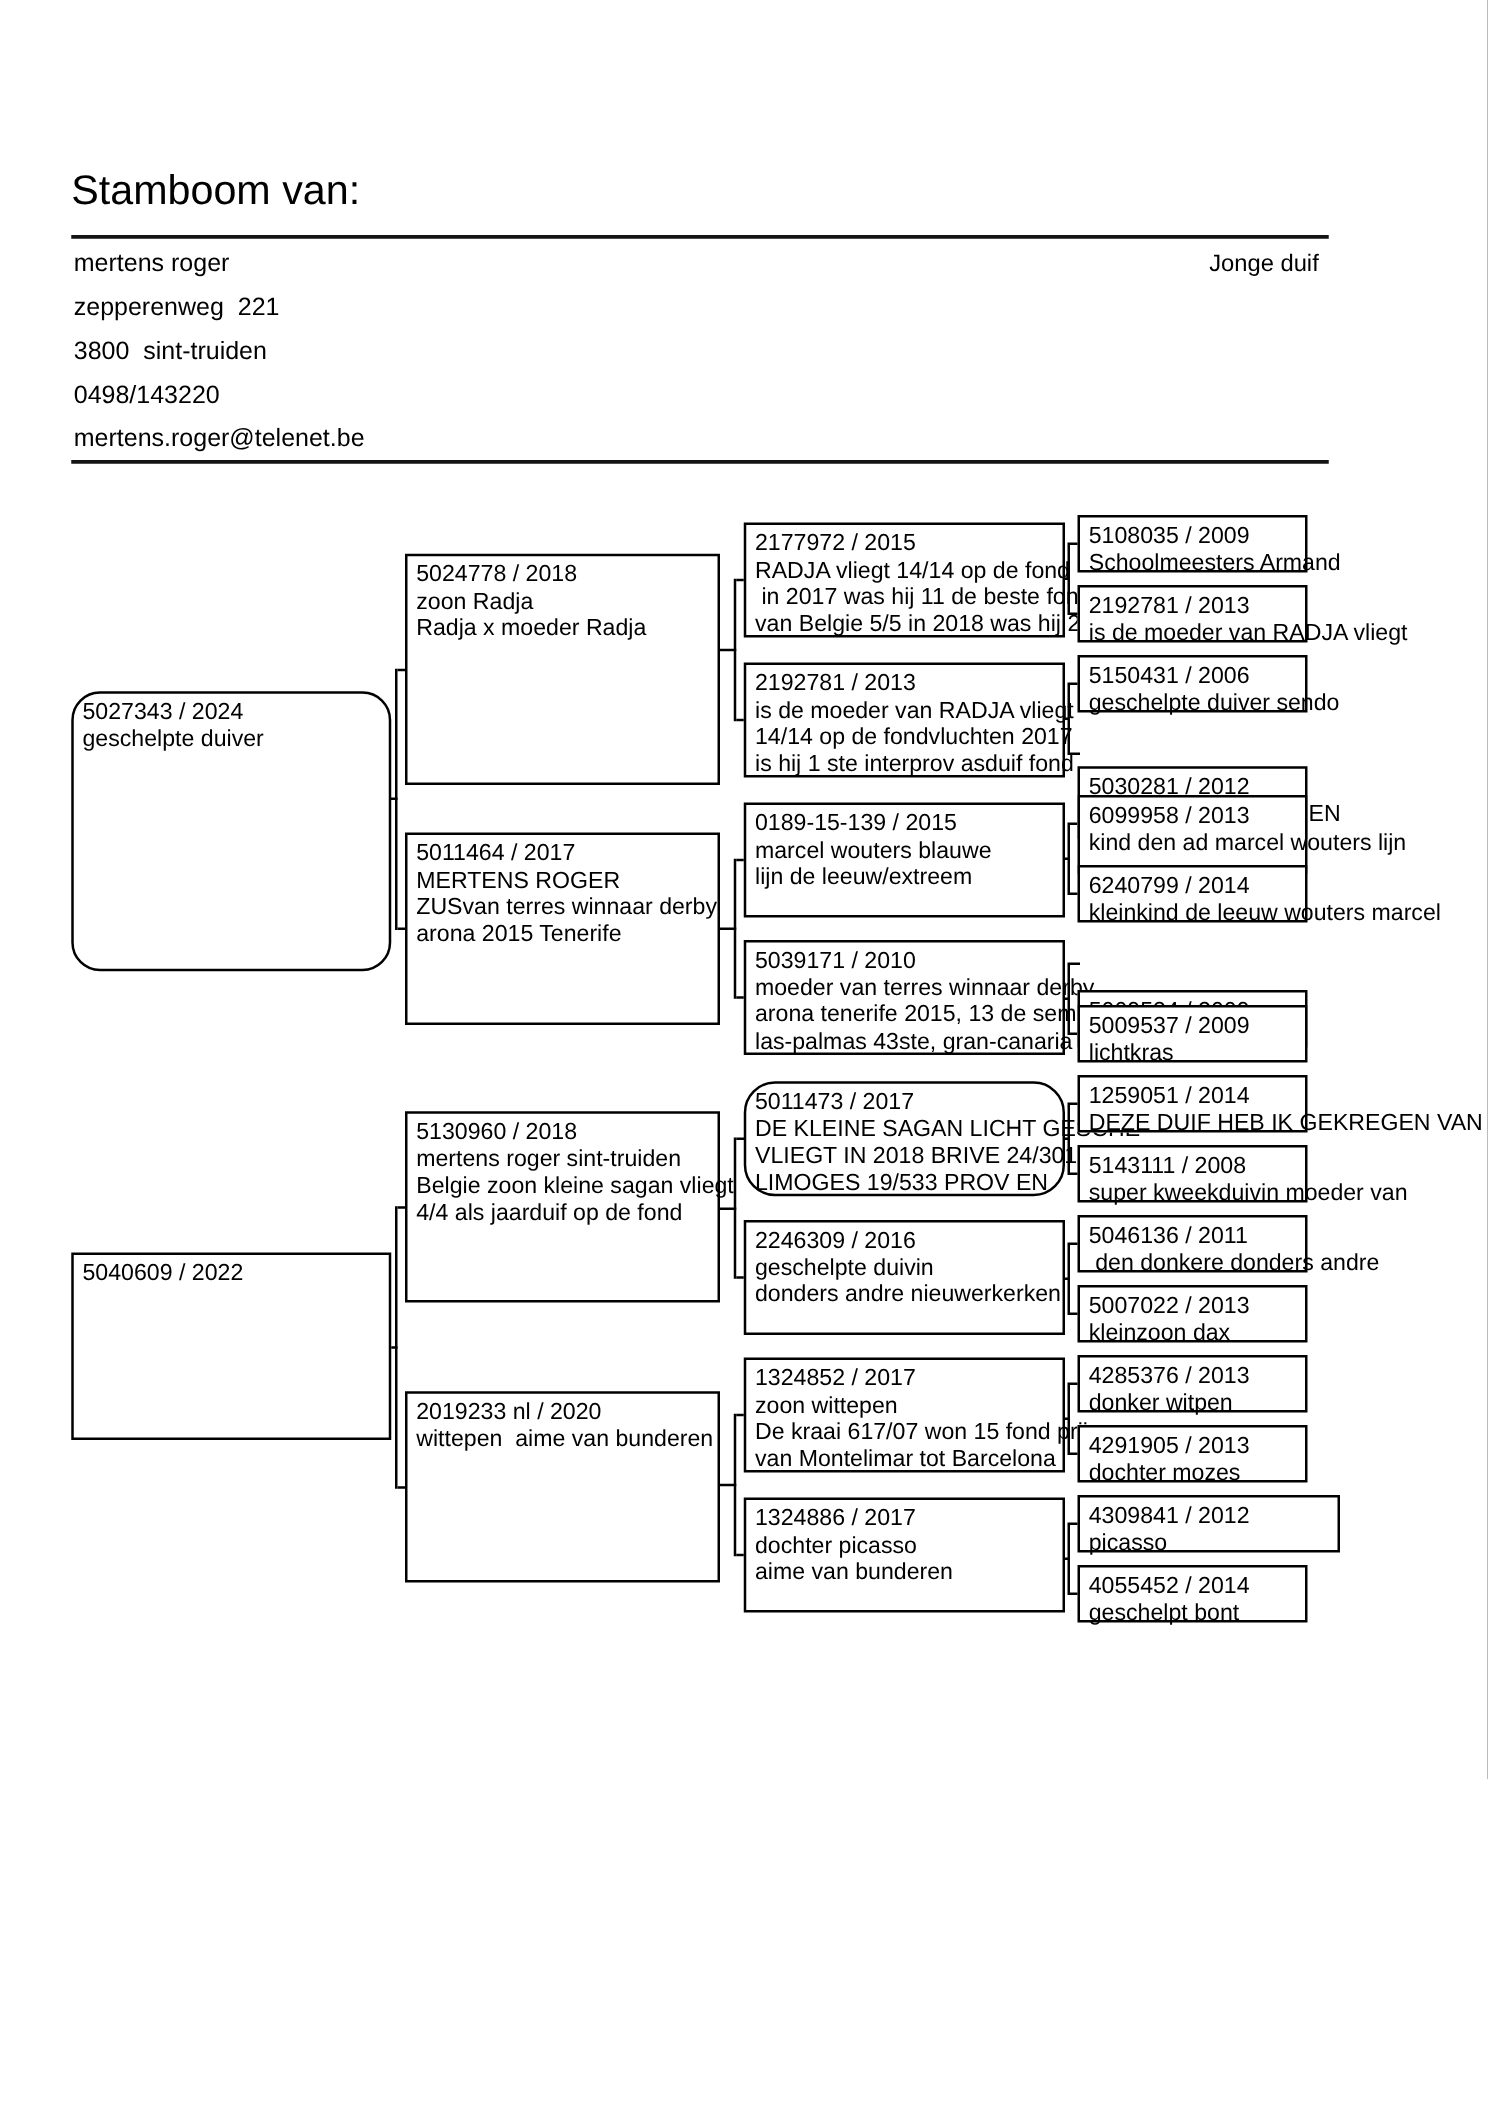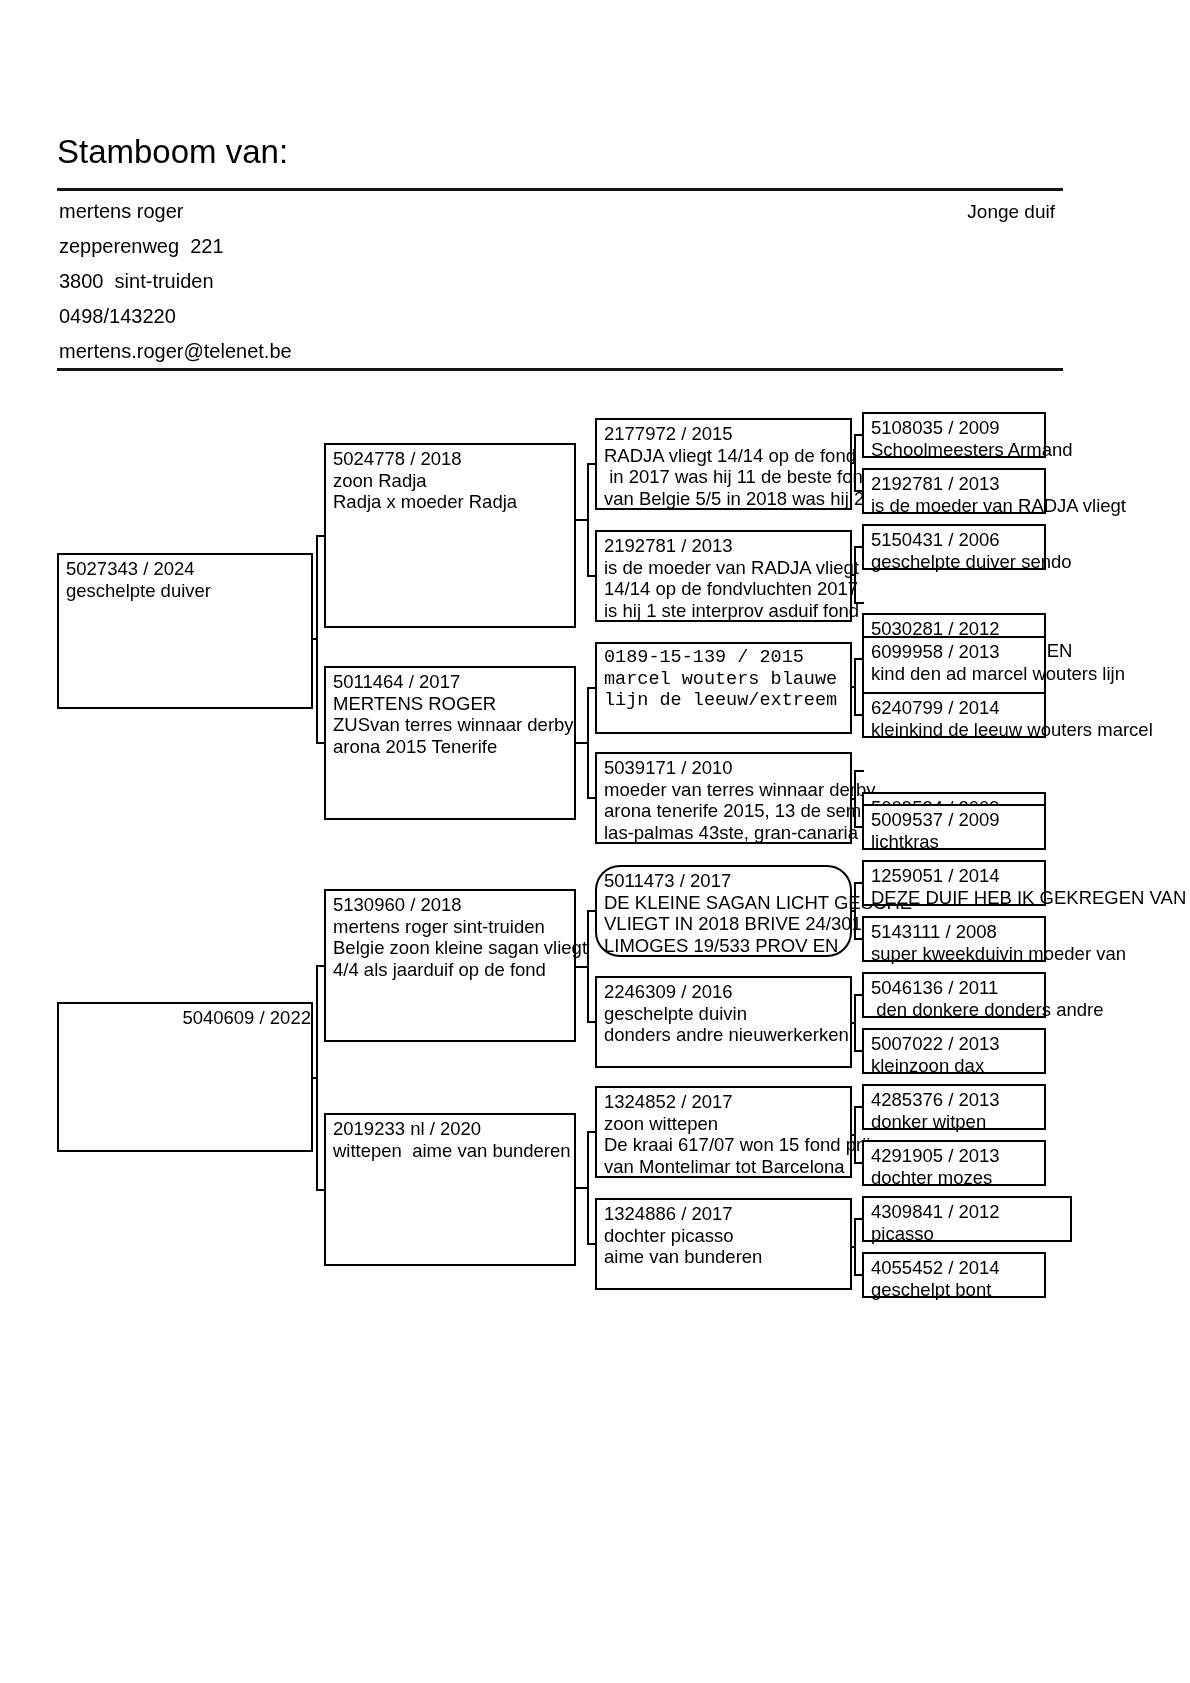--- a/index.html
+++ b/index.html
@@ -101,25 +101,25 @@
       <div class="conn" style="left: 856px; top: 1050px; width: 8px; height: 2px;"></div>
       <div class="conn" style="left: 850px; top: 1022px; width: 6px; height: 2px;"></div>
       <div class="conn" style="left: 854px; top: 1106px; width: 2px; height: 58px;"></div>
       <div class="conn" style="left: 856px; top: 1106px; width: 8px; height: 2px;"></div>
       <div class="conn" style="left: 856px; top: 1162px; width: 8px; height: 2px;"></div>
       <div class="conn" style="left: 850px; top: 1134px; width: 6px; height: 2px;"></div>
       <div class="conn" style="left: 854px; top: 1218px; width: 2px; height: 58px;"></div>
       <div class="conn" style="left: 856px; top: 1218px; width: 8px; height: 2px;"></div>
       <div class="conn" style="left: 856px; top: 1274px; width: 8px; height: 2px;"></div>
       <div class="conn" style="left: 850px; top: 1246px; width: 6px; height: 2px;"></div>
-      <div class="pbox" style="left: 57px; top: 553px; width: 256px; height: 156px;">
+      <div class="pbox" style="left: 57px; top: 553px; width: 256px; height: 224px; border-radius: 23px;">
         <div class="ring">5027343 / 2024</div>
         <div class="bline">geschelpte duiver</div>
       </div>
-      <div class="pbox" style="left: 57px; top: 1002px; width: 256px; height: 150px; text-align: right;">
+      <div class="pbox" style="left: 57px; top: 1002px; width: 256px; height: 150px;">
         <div class="ring">5040609 / 2022</div>
       </div>
       <div class="pbox" style="left: 324px; top: 443px; width: 252px; height: 185px;">
         <div class="ring">5024778 / 2018</div>
         <div class="bline">zoon Radja</div>
         <div class="bline">Radja x moeder Radja</div>
       </div>
       <div class="pbox" style="left: 324px; top: 666px; width: 252px; height: 154px;">
         <div class="ring">5011464 / 2017</div>
         <div class="bline">MERTENS ROGER</div>
@@ -141,21 +141,21 @@
         <div class="bline">RADJA vliegt 14/14 op de fond</div>
         <div class="bline"> in 2017 was hij 11 de beste fondduif</div>
         <div class="bline">van Belgie 5/5 in 2018 was hij 25ste</div>
       </div>
       <div class="pbox" style="left: 595px; top: 530px; width: 257px; height: 92px;">
         <div class="ring">2192781 / 2013</div>
         <div class="bline">is de moeder van RADJA vliegt</div>
         <div class="bline">14/14 op de fondvluchten 2017</div>
         <div class="bline">is hij 1 ste interprov asduif fond</div>
       </div>
-      <div class="pbox" style="left: 595px; top: 642px; width: 257px; height: 92px; font-family: Liberation Mono, monospace;">
+      <div class="pbox" style="left: 595px; top: 642px; width: 257px; height: 92px;">
         <div class="ring">0189-15-139 / 2015</div>
         <div class="bline">marcel wouters blauwe</div>
         <div class="bline">lijn de leeuw/extreem</div>
       </div>
       <div class="pbox" style="left: 595px; top: 752px; width: 257px; height: 92px;">
         <div class="ring">5039171 / 2010</div>
         <div class="bline">moeder van terres winnaar derby</div>
         <div class="bline">arona tenerife 2015, 13 de semi finale</div>
         <div class="bline">las-palmas 43ste, gran-canaria 129ste</div>
       </div>

